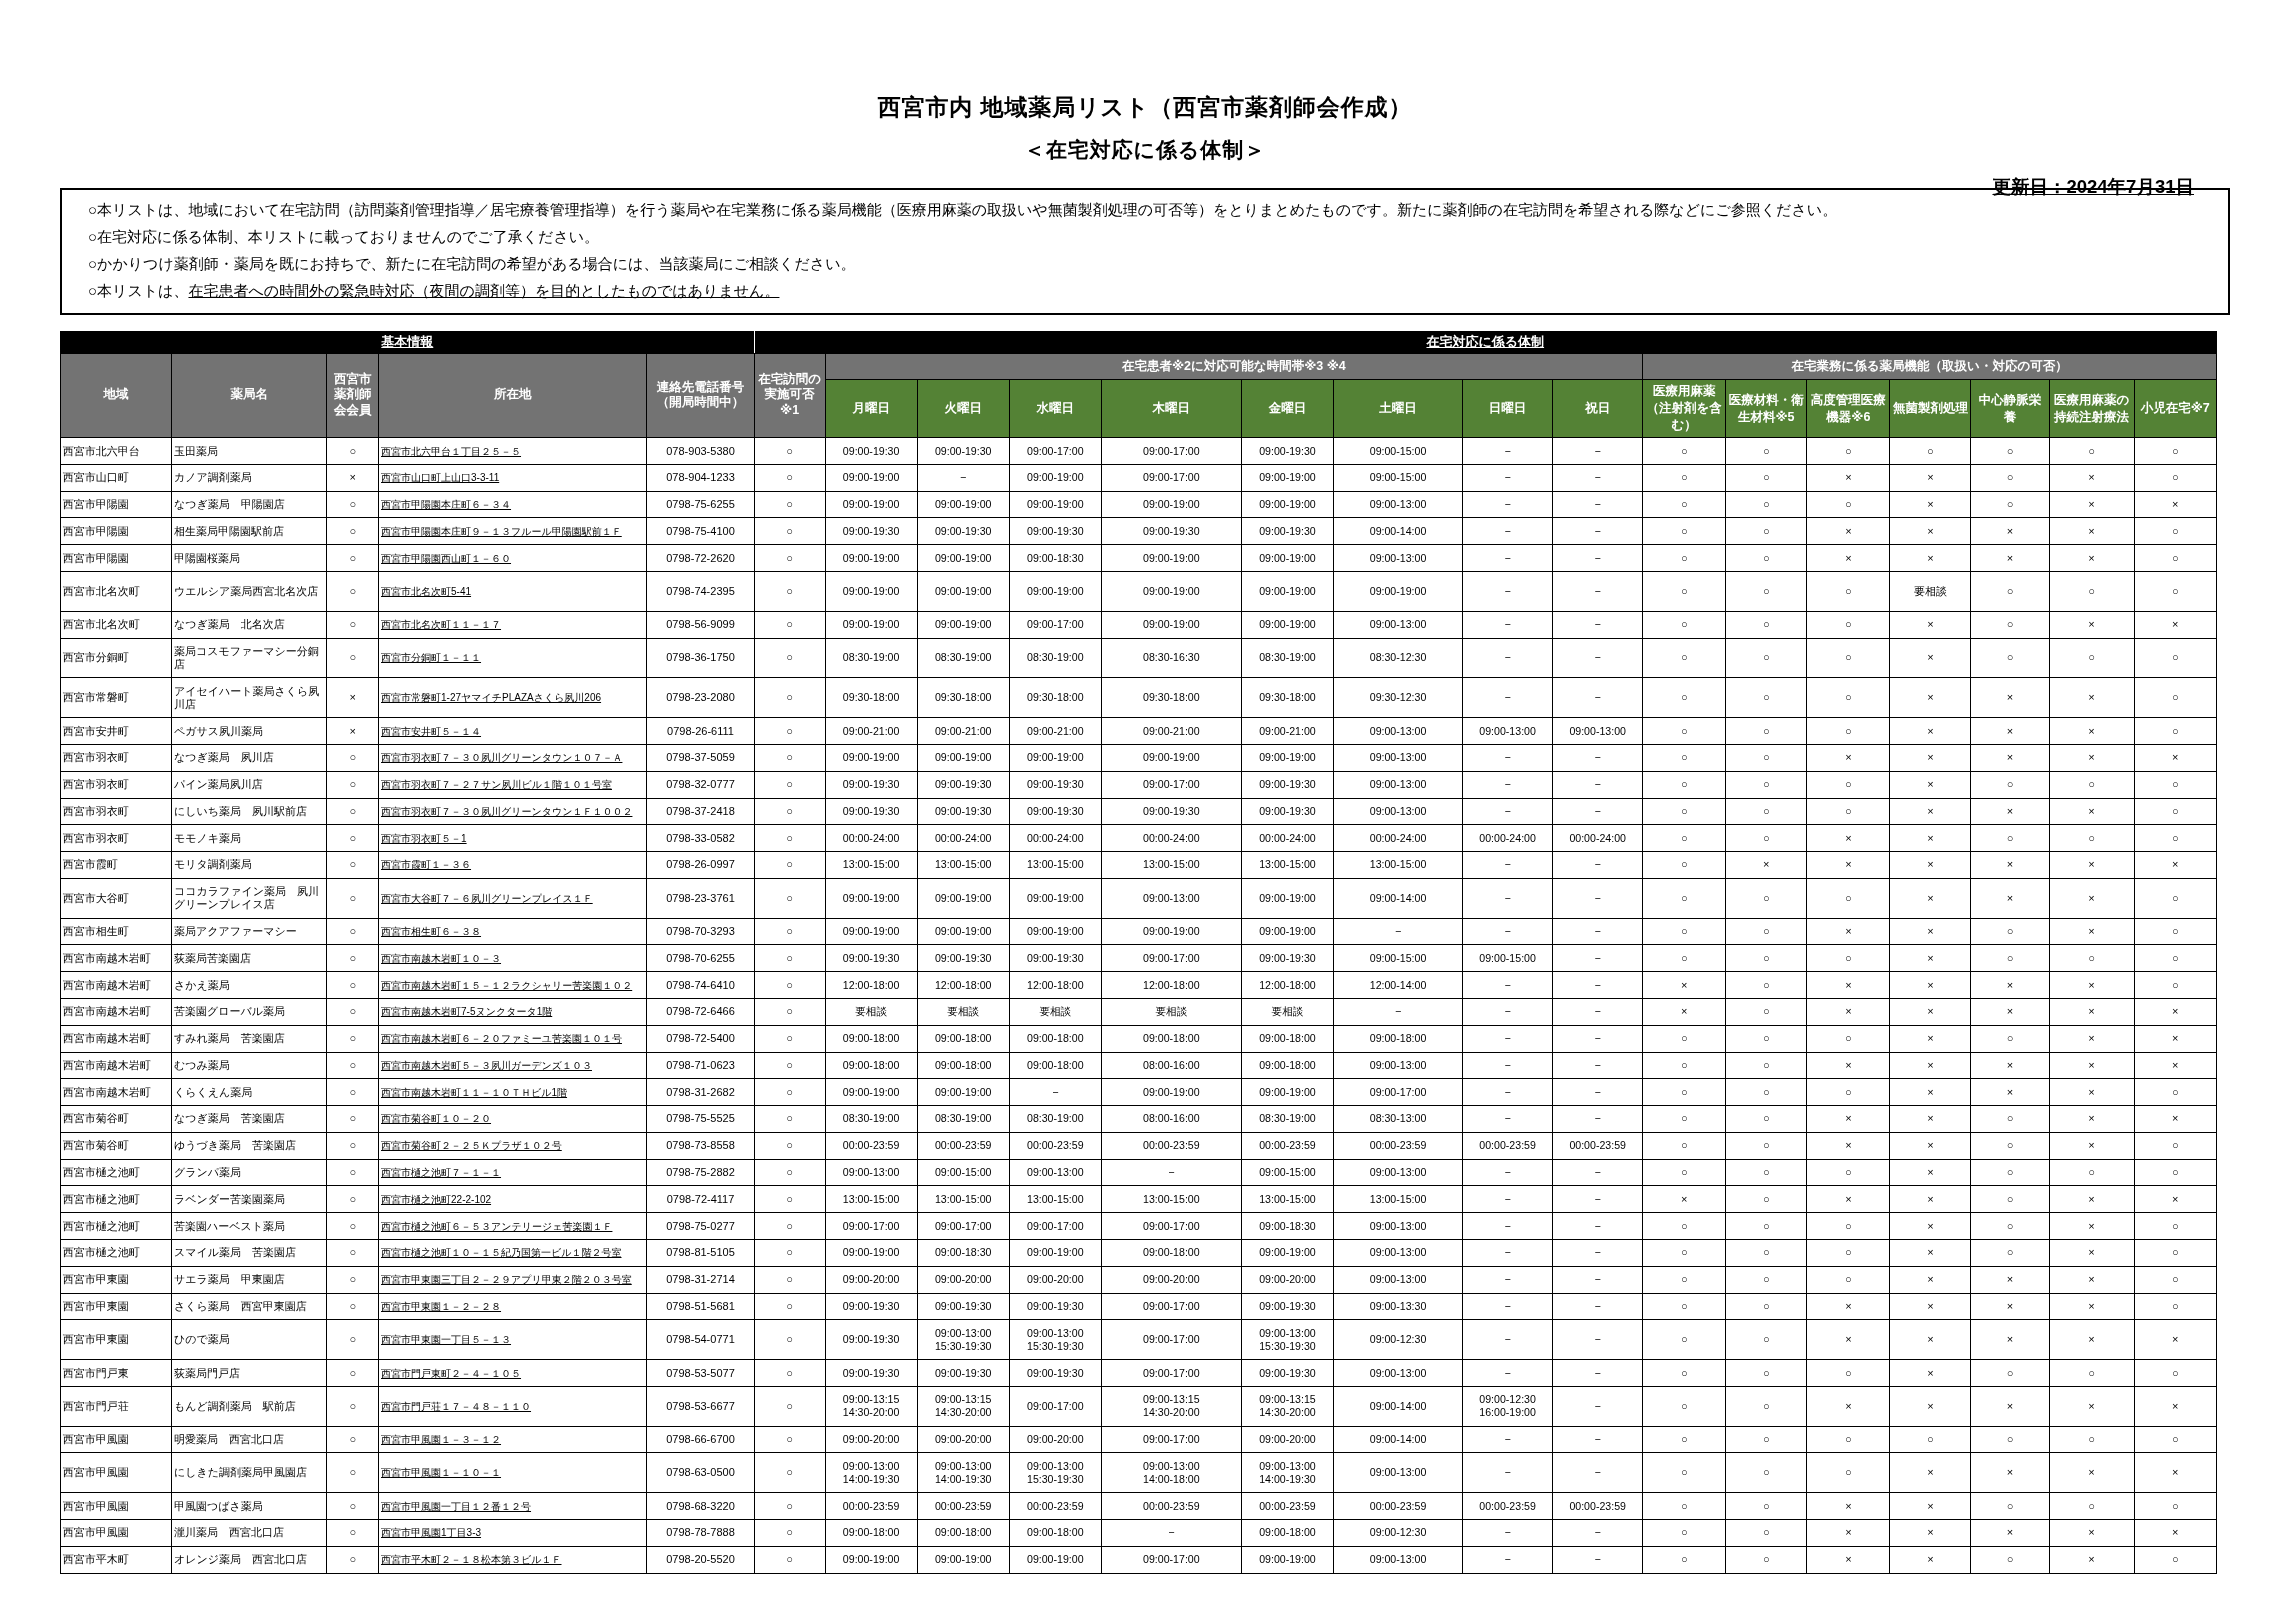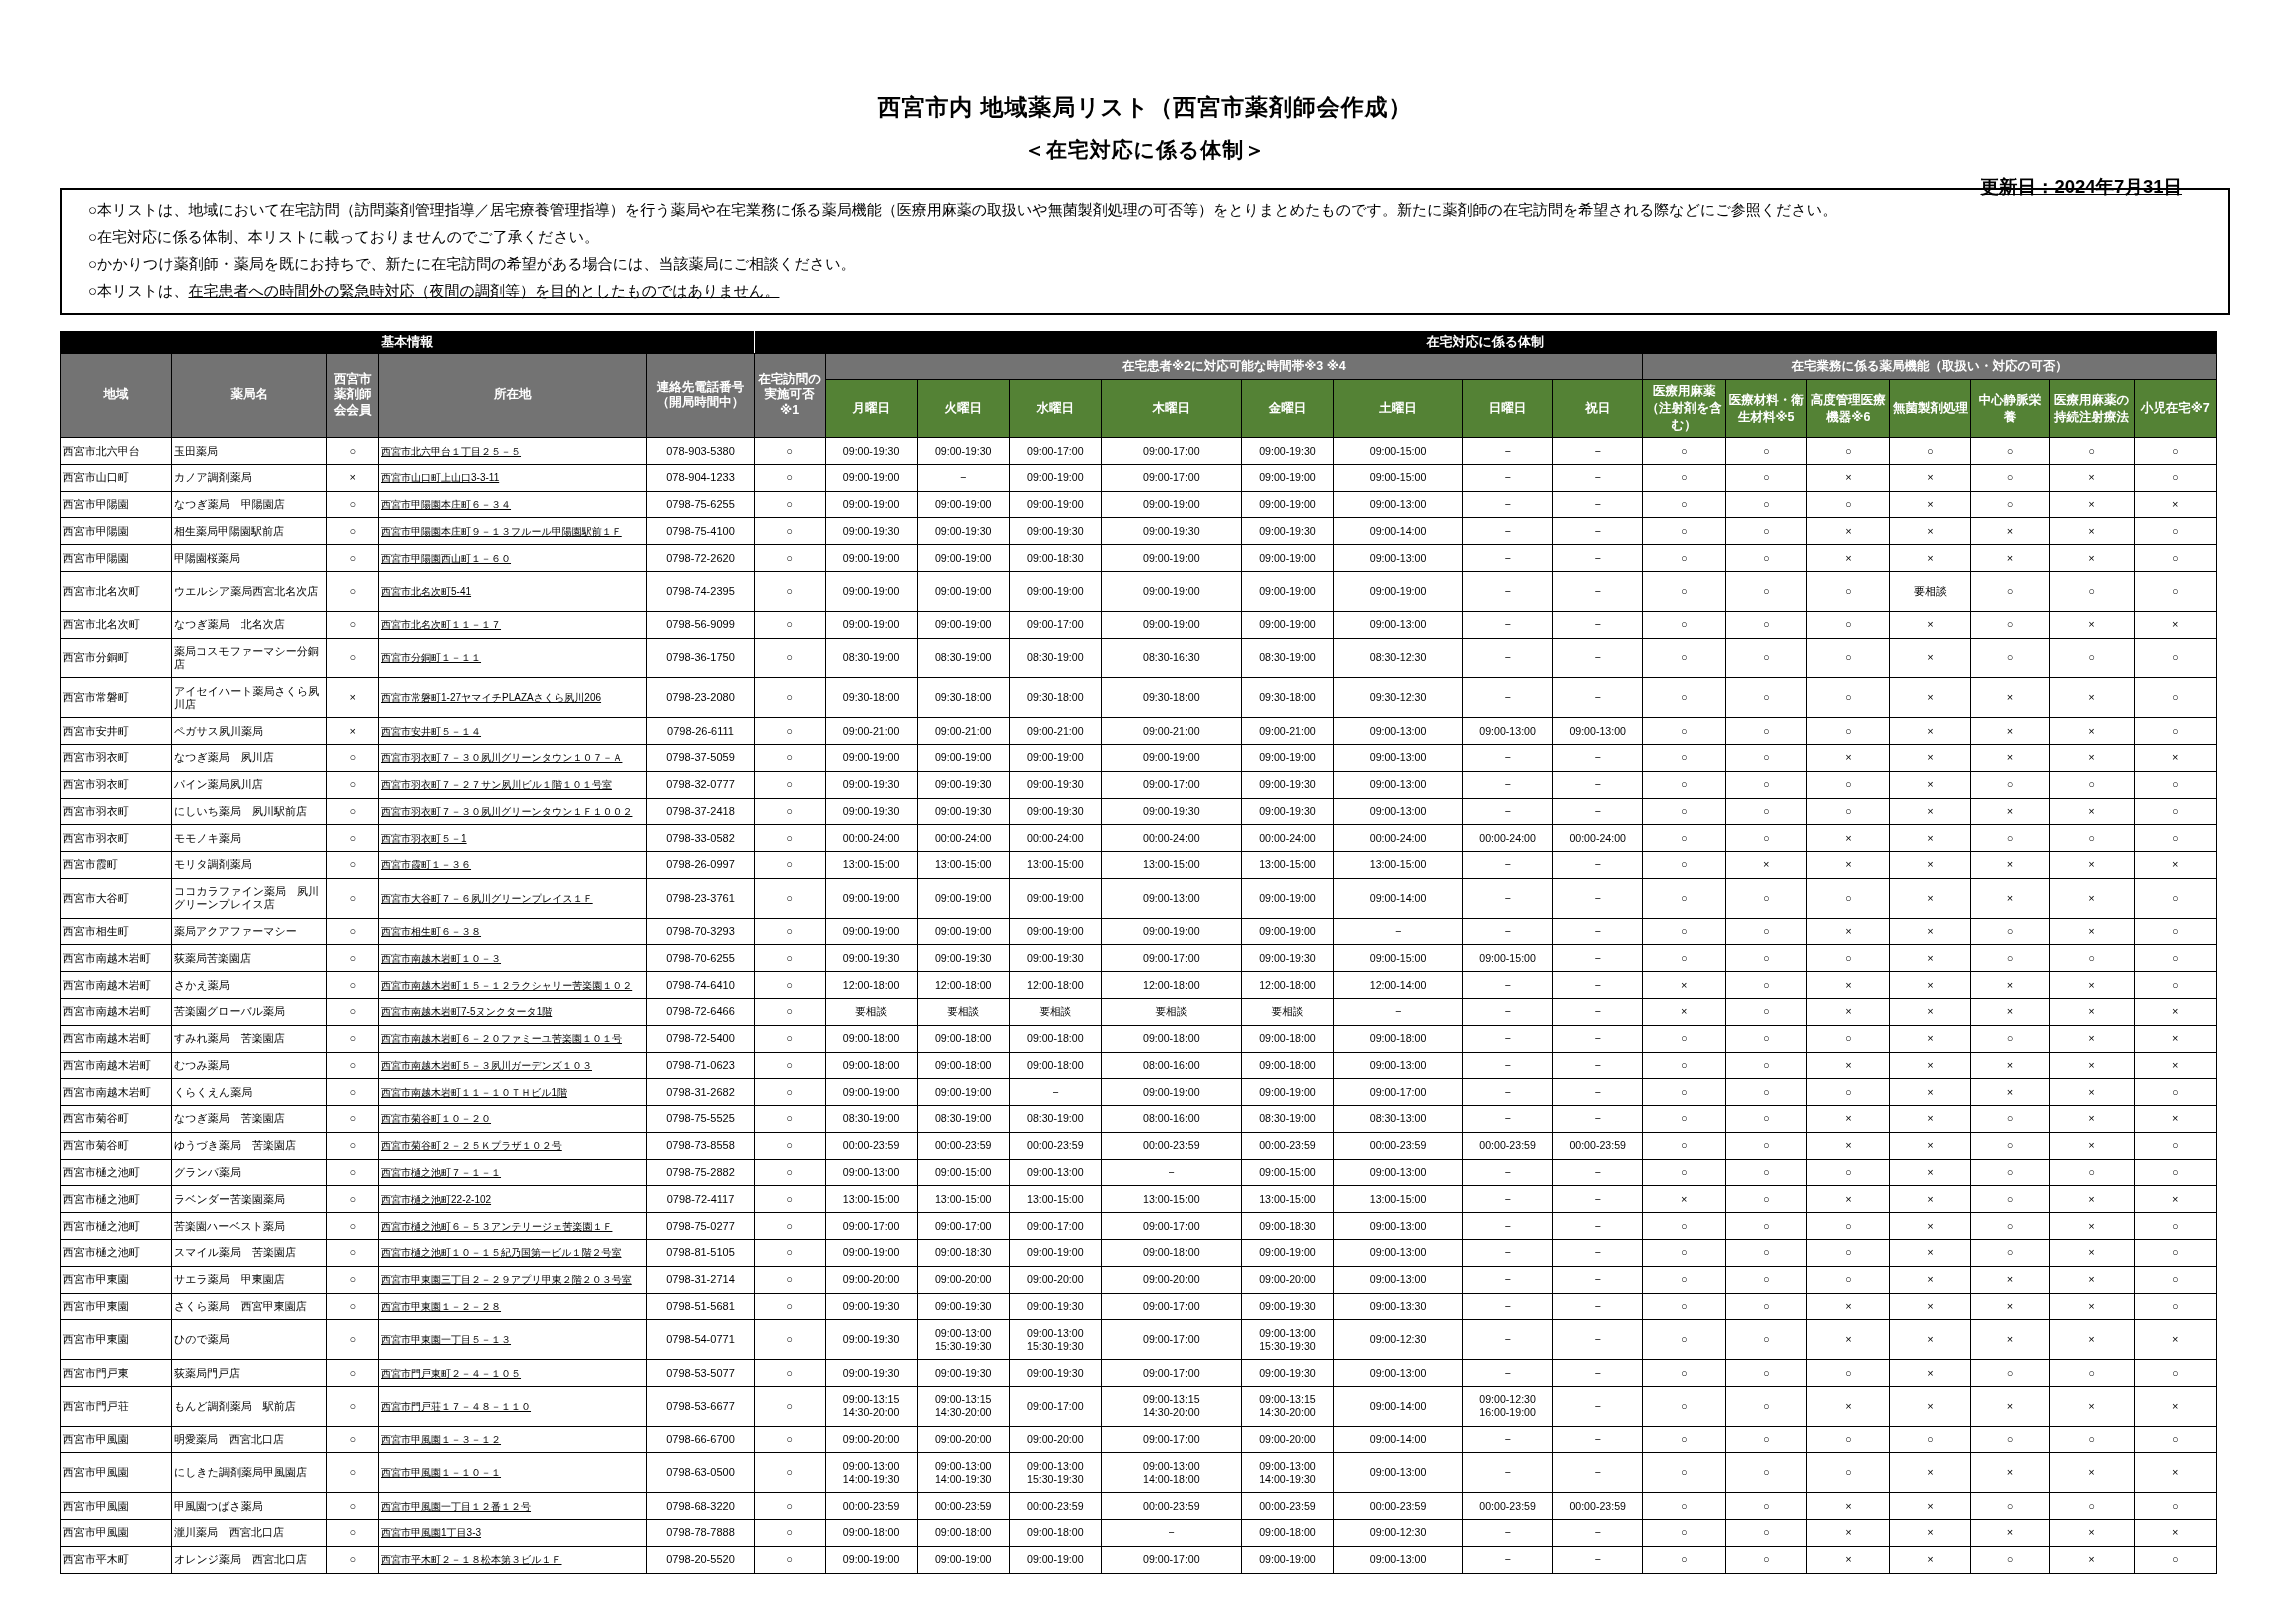--- a/index.html
+++ b/index.html
@@ -5,21 +5,21 @@
   html,body{margin:0;padding:0;background:#fff;}
   body{
     width:2290px;height:1620px;position:relative;
     font-family:"Liberation Sans","DejaVu Sans",sans-serif;
     color:#000;-webkit-font-smoothing:antialiased;
   }
   .title-wrap{padding-top:92px;text-align:center;}
   .page-title{font-size:23px;font-weight:bold;letter-spacing:0.9px;}
   .page-subtitle{font-size:21px;font-weight:bold;margin-top:13px;letter-spacing:0.9px;}
   .updated{
-    position:absolute;top:174px;right:108px;
+    position:absolute;top:174px;right:96px;
     font-size:18.5px;font-weight:bold;text-decoration:underline;
   }
   .notes-box{
     margin:24px 60px 0 60px;
     border:2.8px solid #000;
     padding:5.5px 13px 9.2px 13px;
     font-size:15px;line-height:27px;
   }
   .notes-heading{font-weight:normal;}
   .note-item{padding-left:13px;}
@@ -31,21 +31,21 @@
     width:2157px;
     border:1.8px solid #000;
   }
   table.main th,table.main td{
     border:0.9px solid #000;
     overflow:hidden;
     padding:0.9px 1.8px;
   }
   tr.grp th{
     background:#000;color:#fff;font-size:13px;font-weight:bold;
-    height:18.5px;border:0.9px solid #000;border-right:1.8px solid #fff;
+    height:18.5px;border:0.9px solid #000;border-right:1.8px solid #fff;text-decoration:underline;
   }
   tr.grp th:last-child{border-right:0.9px solid #000;}
   tr.hdr th{
     background:#737373;color:#fff;font-weight:bold;
     font-size:12.5px;text-align:center;vertical-align:middle;line-height:15.7px;
   }
   tr.hdr2 th{
     background:#548235;color:#fff;font-weight:bold;
     font-size:12.5px;text-align:center;vertical-align:middle;height:55px;
   }

